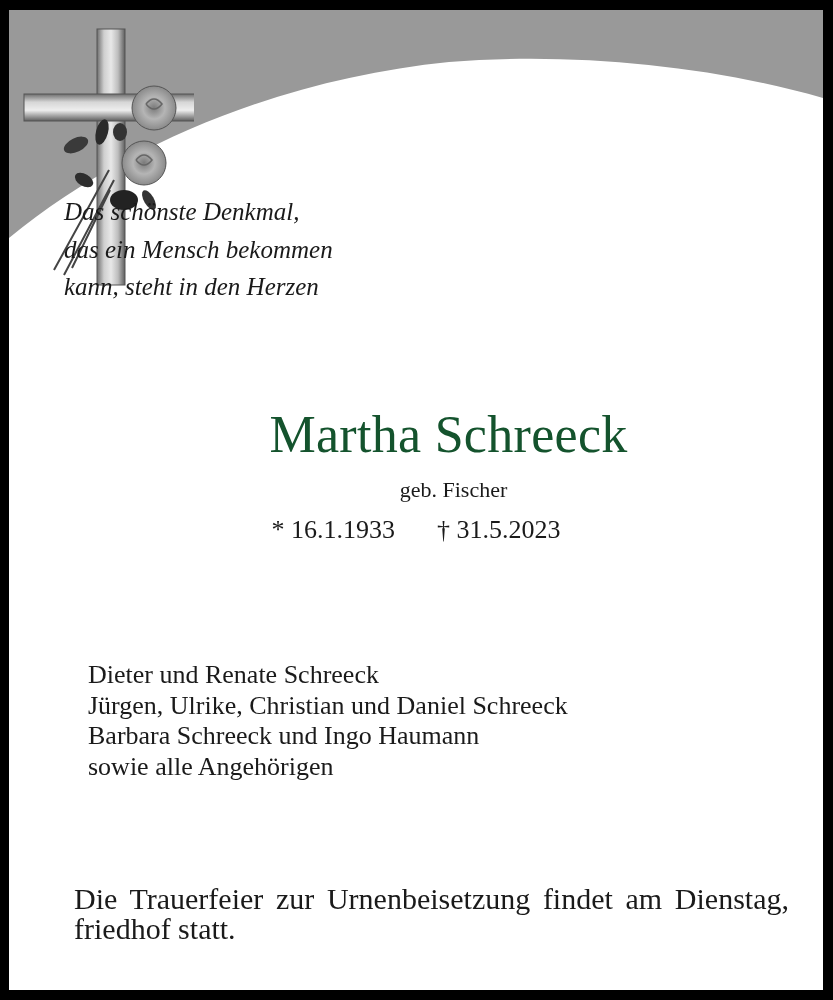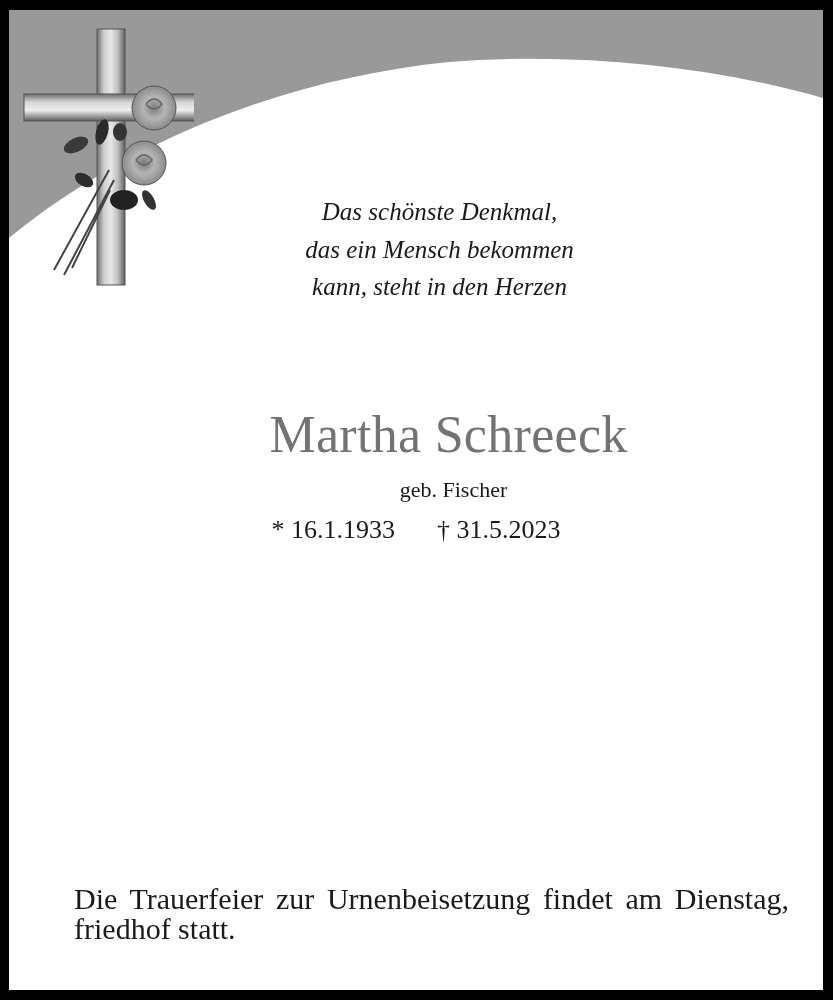--- a/index.html
+++ b/index.html
@@ -33,39 +33,39 @@
     }
     .cross-art {
       position: absolute;
       left: 5px; top: 10px;
       width: 180px; height: 270px;
     }
     .quote {
       position: absolute;
       left: 0; right: 8px;
       top: 183px;
-      text-align: center;
+      text-align: left;
       font-family: "Liberation Serif", "DejaVu Serif", serif;
       font-style: italic;
       font-size: 25px;
       line-height: 37.5px;
       color: #1a1a1a;
       padding-left: 55px;
     }
     .quote div { white-space: nowrap; }
     .name {
       position: absolute;
       left: 0; right: 0;
       top: 395px;
       text-align: center;
       font-family: "Liberation Serif", "DejaVu Serif", serif;
       font-size: 52px;
       font-weight: 500;
       letter-spacing: 0.3px;
-      color: #737373;
+      color: #14532d;
       padding-left: 65px;
     }
     .maiden {
       position: absolute;
       left: 0; right: 0;
       top: 467px;
       text-align: center;
       font-family: "Liberation Serif", "DejaVu Serif", serif;
       font-size: 22px;
       color: #1a1a1a;
@@ -165,19 +165,25 @@
     <div>das ein Mensch bekommen</div>
     <div>kann, steht in den Herzen</div>
   </div>
 
   <div class="name">Martha Schreeck</div>
 
   <div class="maiden">geb. Fischer</div>
 
   <div class="dates"><span>* 16.1.1933</span><span class="gap"></span><span>† 31.5.2023</span></div>
 
+  <div class="mourners">
+    <div>Dieter und Renate Schreeck</div>
+    <div>Jürgen, Ulrike, Christian und Daniel Schreeck</div>
+    <div>Barbara Schreeck und Ingo Haumann</div>
+    <div>sowie alle Angehörigen</div>
+  </div>
 
   <div class="ceremony">
     <span class="line">Die Trauerfeier zur Urnenbeisetzung findet am Dienstag,</span>
     <span class="line last">friedhof statt.</span>
   </div>
 
 </div>
 
 </body></html>

